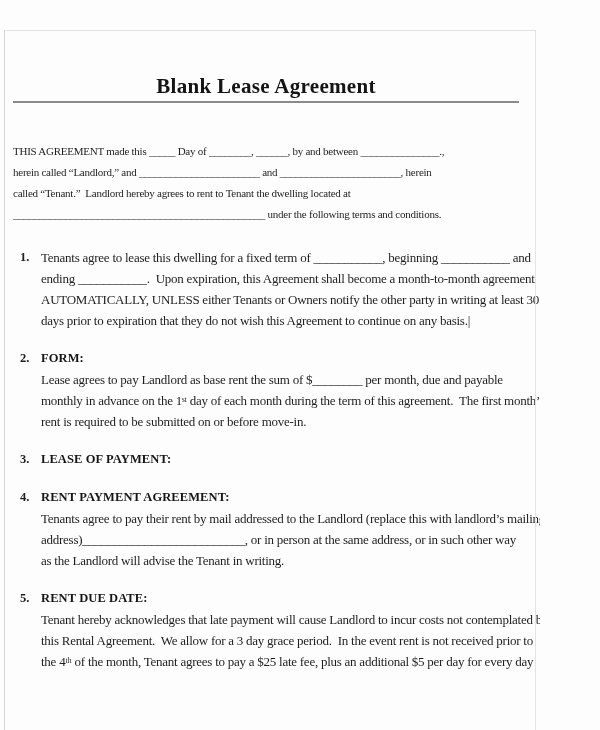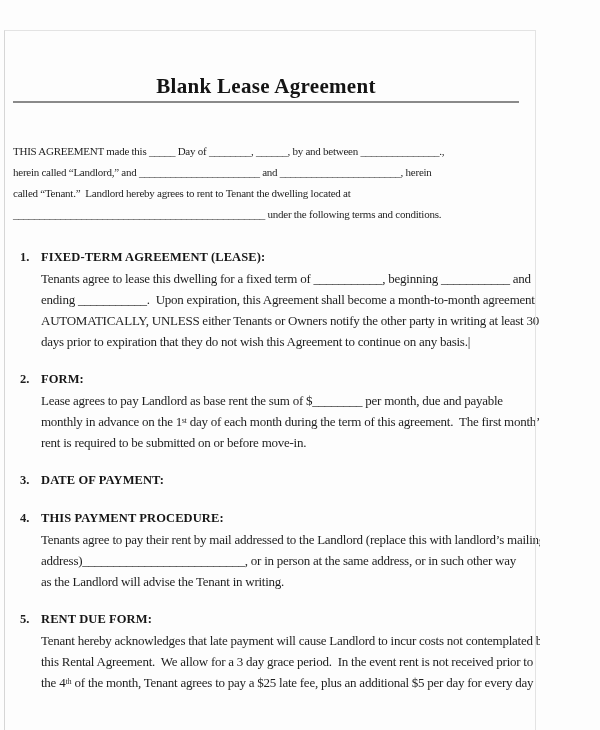--- a/index.html
+++ b/index.html
@@ -96,59 +96,58 @@
   <div class="intro">THIS AGREEMENT made this _____ Day of ________, ______, by and between _______________.,
 herein called “Landlord,” and _______________________ and _______________________, herein
 called “Tenant.”  Landlord hereby agrees to rent to Tenant the dwelling located at
 ________________________________________________ under the following terms and conditions.</div>
 
   <div class="sections">
 
     <div class="section">
       <div class="sec-num">1.</div>
       <div class="sec-content">
-        <div class="sec-heading">FIXED-TERM AGREEMENT (LEASE):</div>
         <div class="sec-body">Tenants agree to lease this dwelling for a fixed term of ___________, beginning ___________ and
 ending ___________.  Upon expiration, this Agreement shall become a month-to-month agreement
 AUTOMATICALLY, UNLESS either Tenants or Owners notify the other party in writing at least 30
 days prior to expiration that they do not wish this Agreement to continue on any basis.|</div>
       </div>
     </div>
 
     <div class="section">
       <div class="sec-num">2.</div>
       <div class="sec-content">
         <div class="sec-heading">FORM:</div>
         <div class="sec-body">Lease agrees to pay Landlord as base rent the sum of $________ per month, due and payable
 monthly in advance on the 1ˢᵗ day of each month during the term of this agreement.  The first month’s
 rent is required to be submitted on or before move-in.</div>
       </div>
     </div>
 
     <div class="section">
       <div class="sec-num">3.</div>
       <div class="sec-content">
-        <div class="sec-heading">DATE OF PAYMENT:</div>
+        <div class="sec-heading">LEASE OF PAYMENT:</div>
       </div>
     </div>
 
     <div class="section">
       <div class="sec-num">4.</div>
       <div class="sec-content">
-        <div class="sec-heading">THIS PAYMENT PROCEDURE:</div>
+        <div class="sec-heading">RENT PAYMENT AGREEMENT:</div>
         <div class="sec-body">Tenants agree to pay their rent by mail addressed to the Landlord (replace this with landlord’s mailing
 address)__________________________, or in person at the same address, or in such other way
 as the Landlord will advise the Tenant in writing.</div>
       </div>
     </div>
 
     <div class="section">
       <div class="sec-num">5.</div>
       <div class="sec-content">
-        <div class="sec-heading">RENT DUE FORM:</div>
+        <div class="sec-heading">RENT DUE DATE:</div>
         <div class="sec-body">Tenant hereby acknowledges that late payment will cause Landlord to incur costs not contemplated by
 this Rental Agreement.  We allow for a 3 day grace period.  In the event rent is not received prior to
 the 4ᵗʰ of the month, Tenant agrees to pay a $25 late fee, plus an additional $5 per day for every day</div>
       </div>
     </div>
 
   </div>
 </div>
 
 </body></html>

